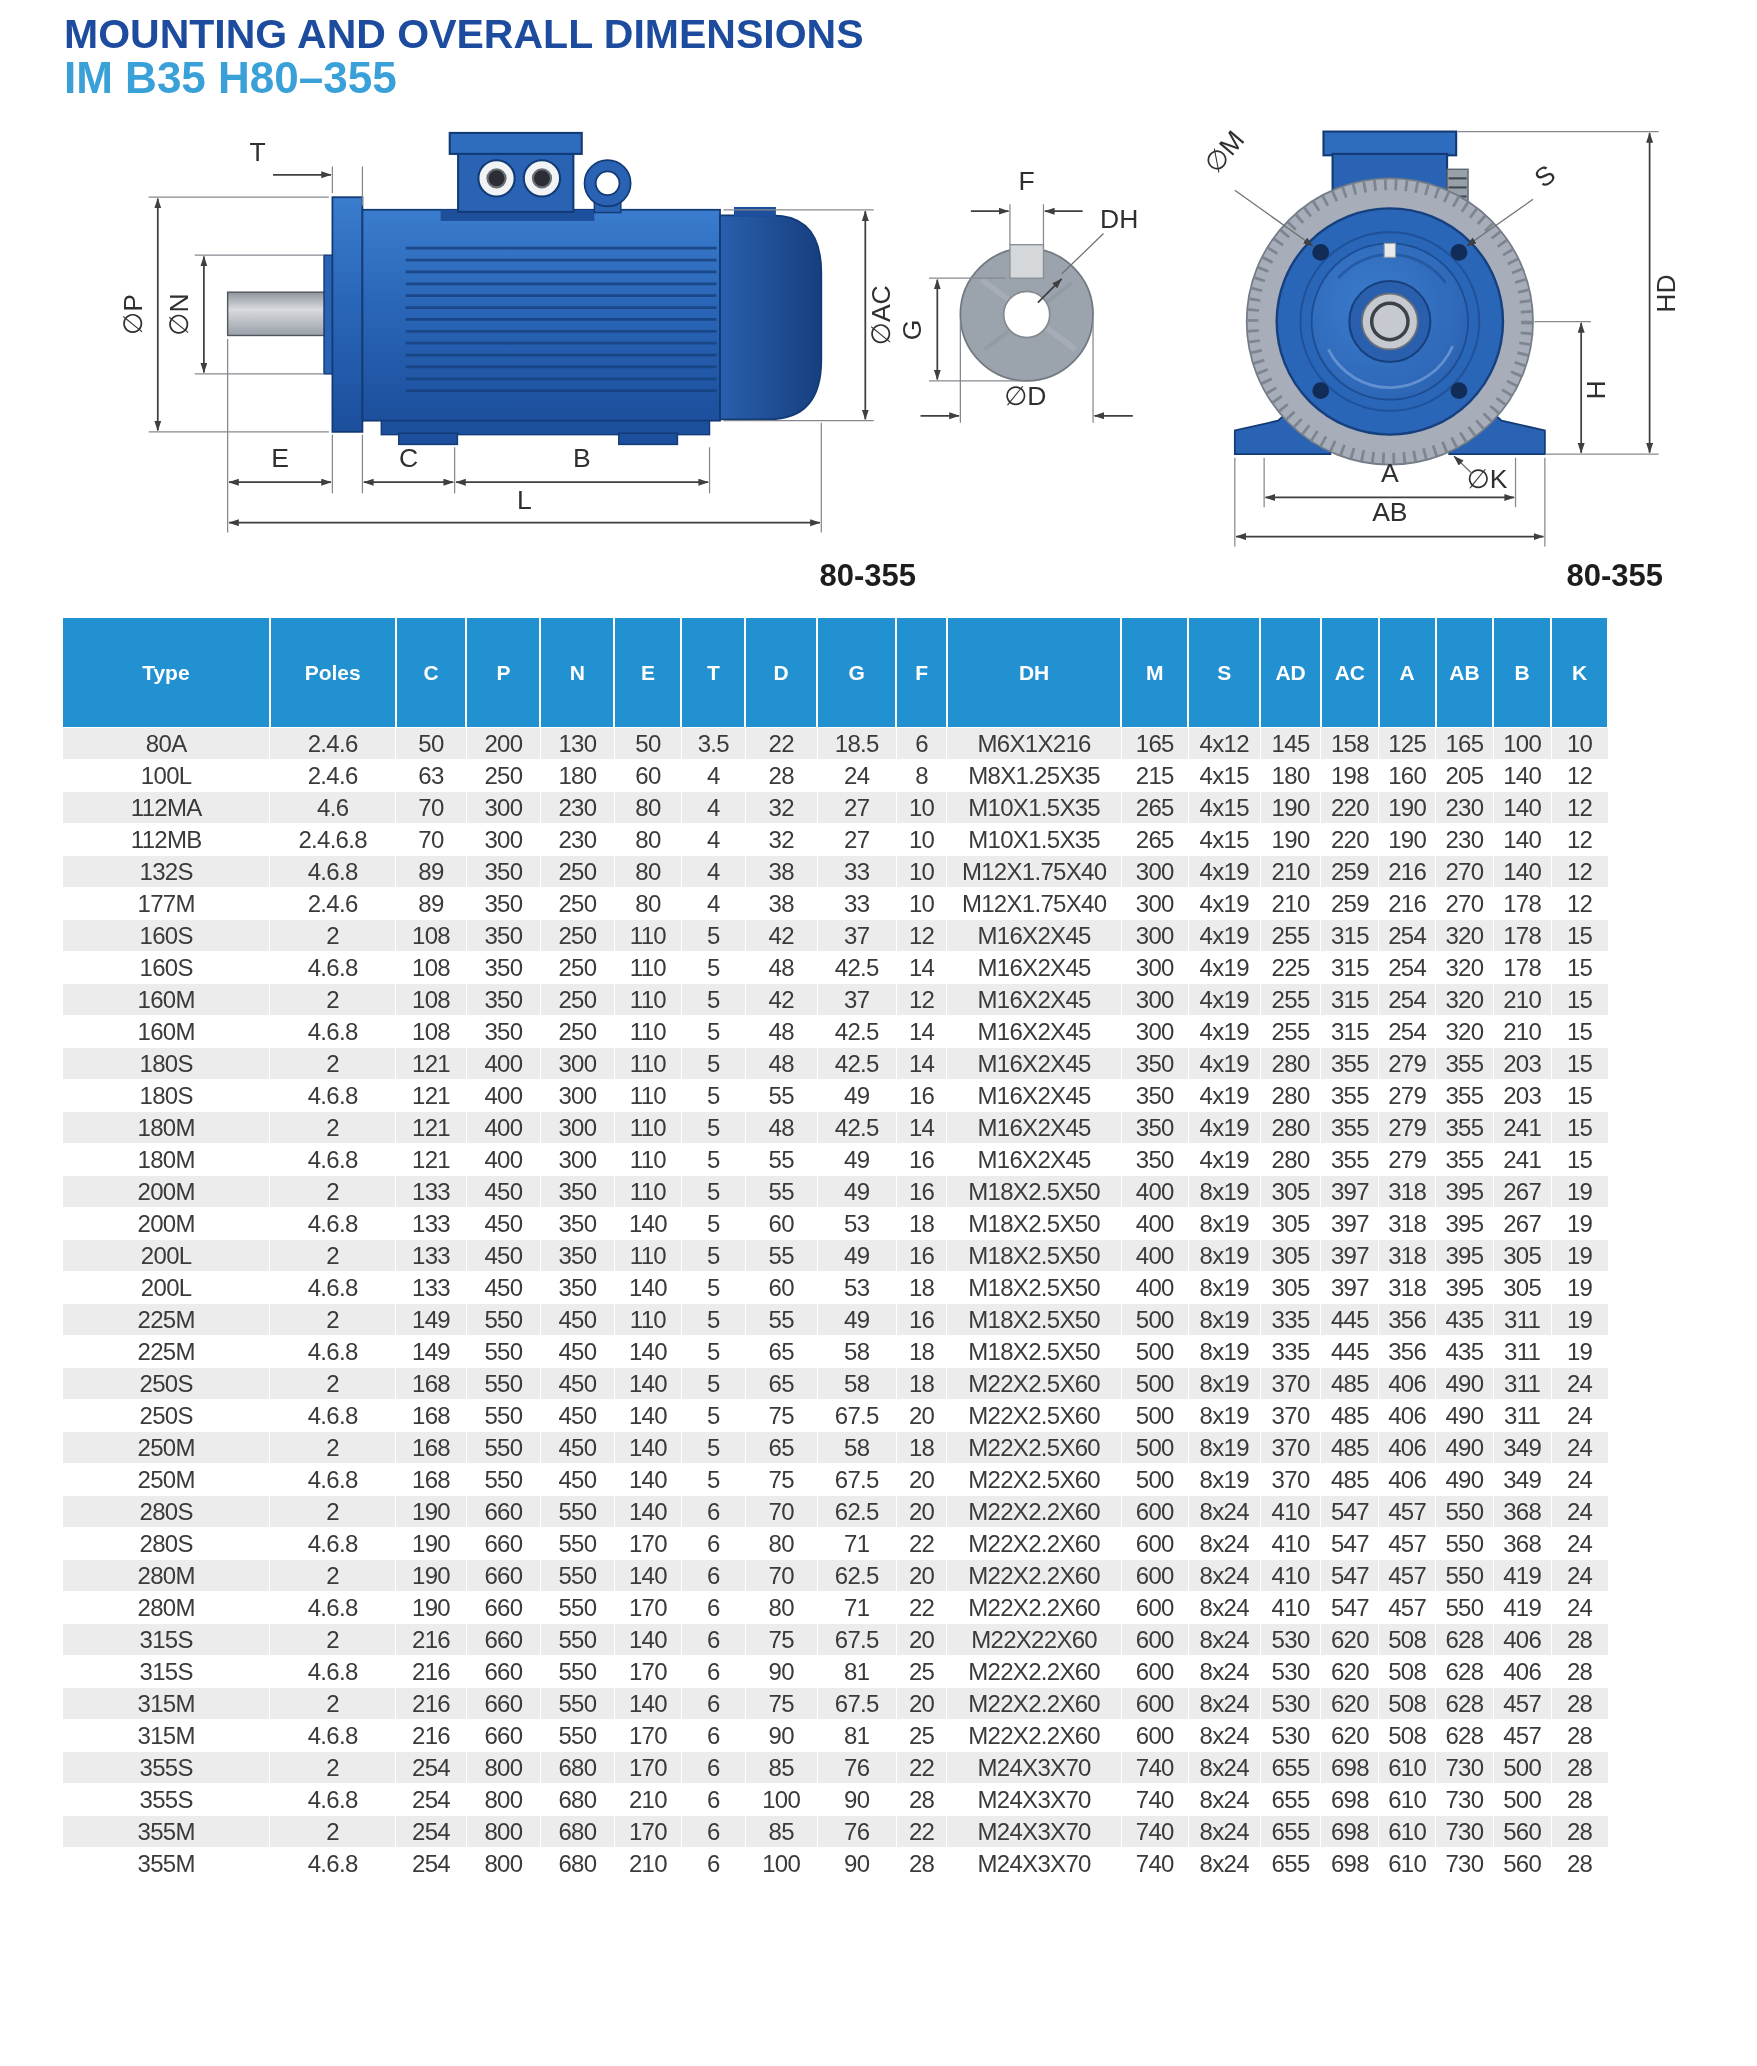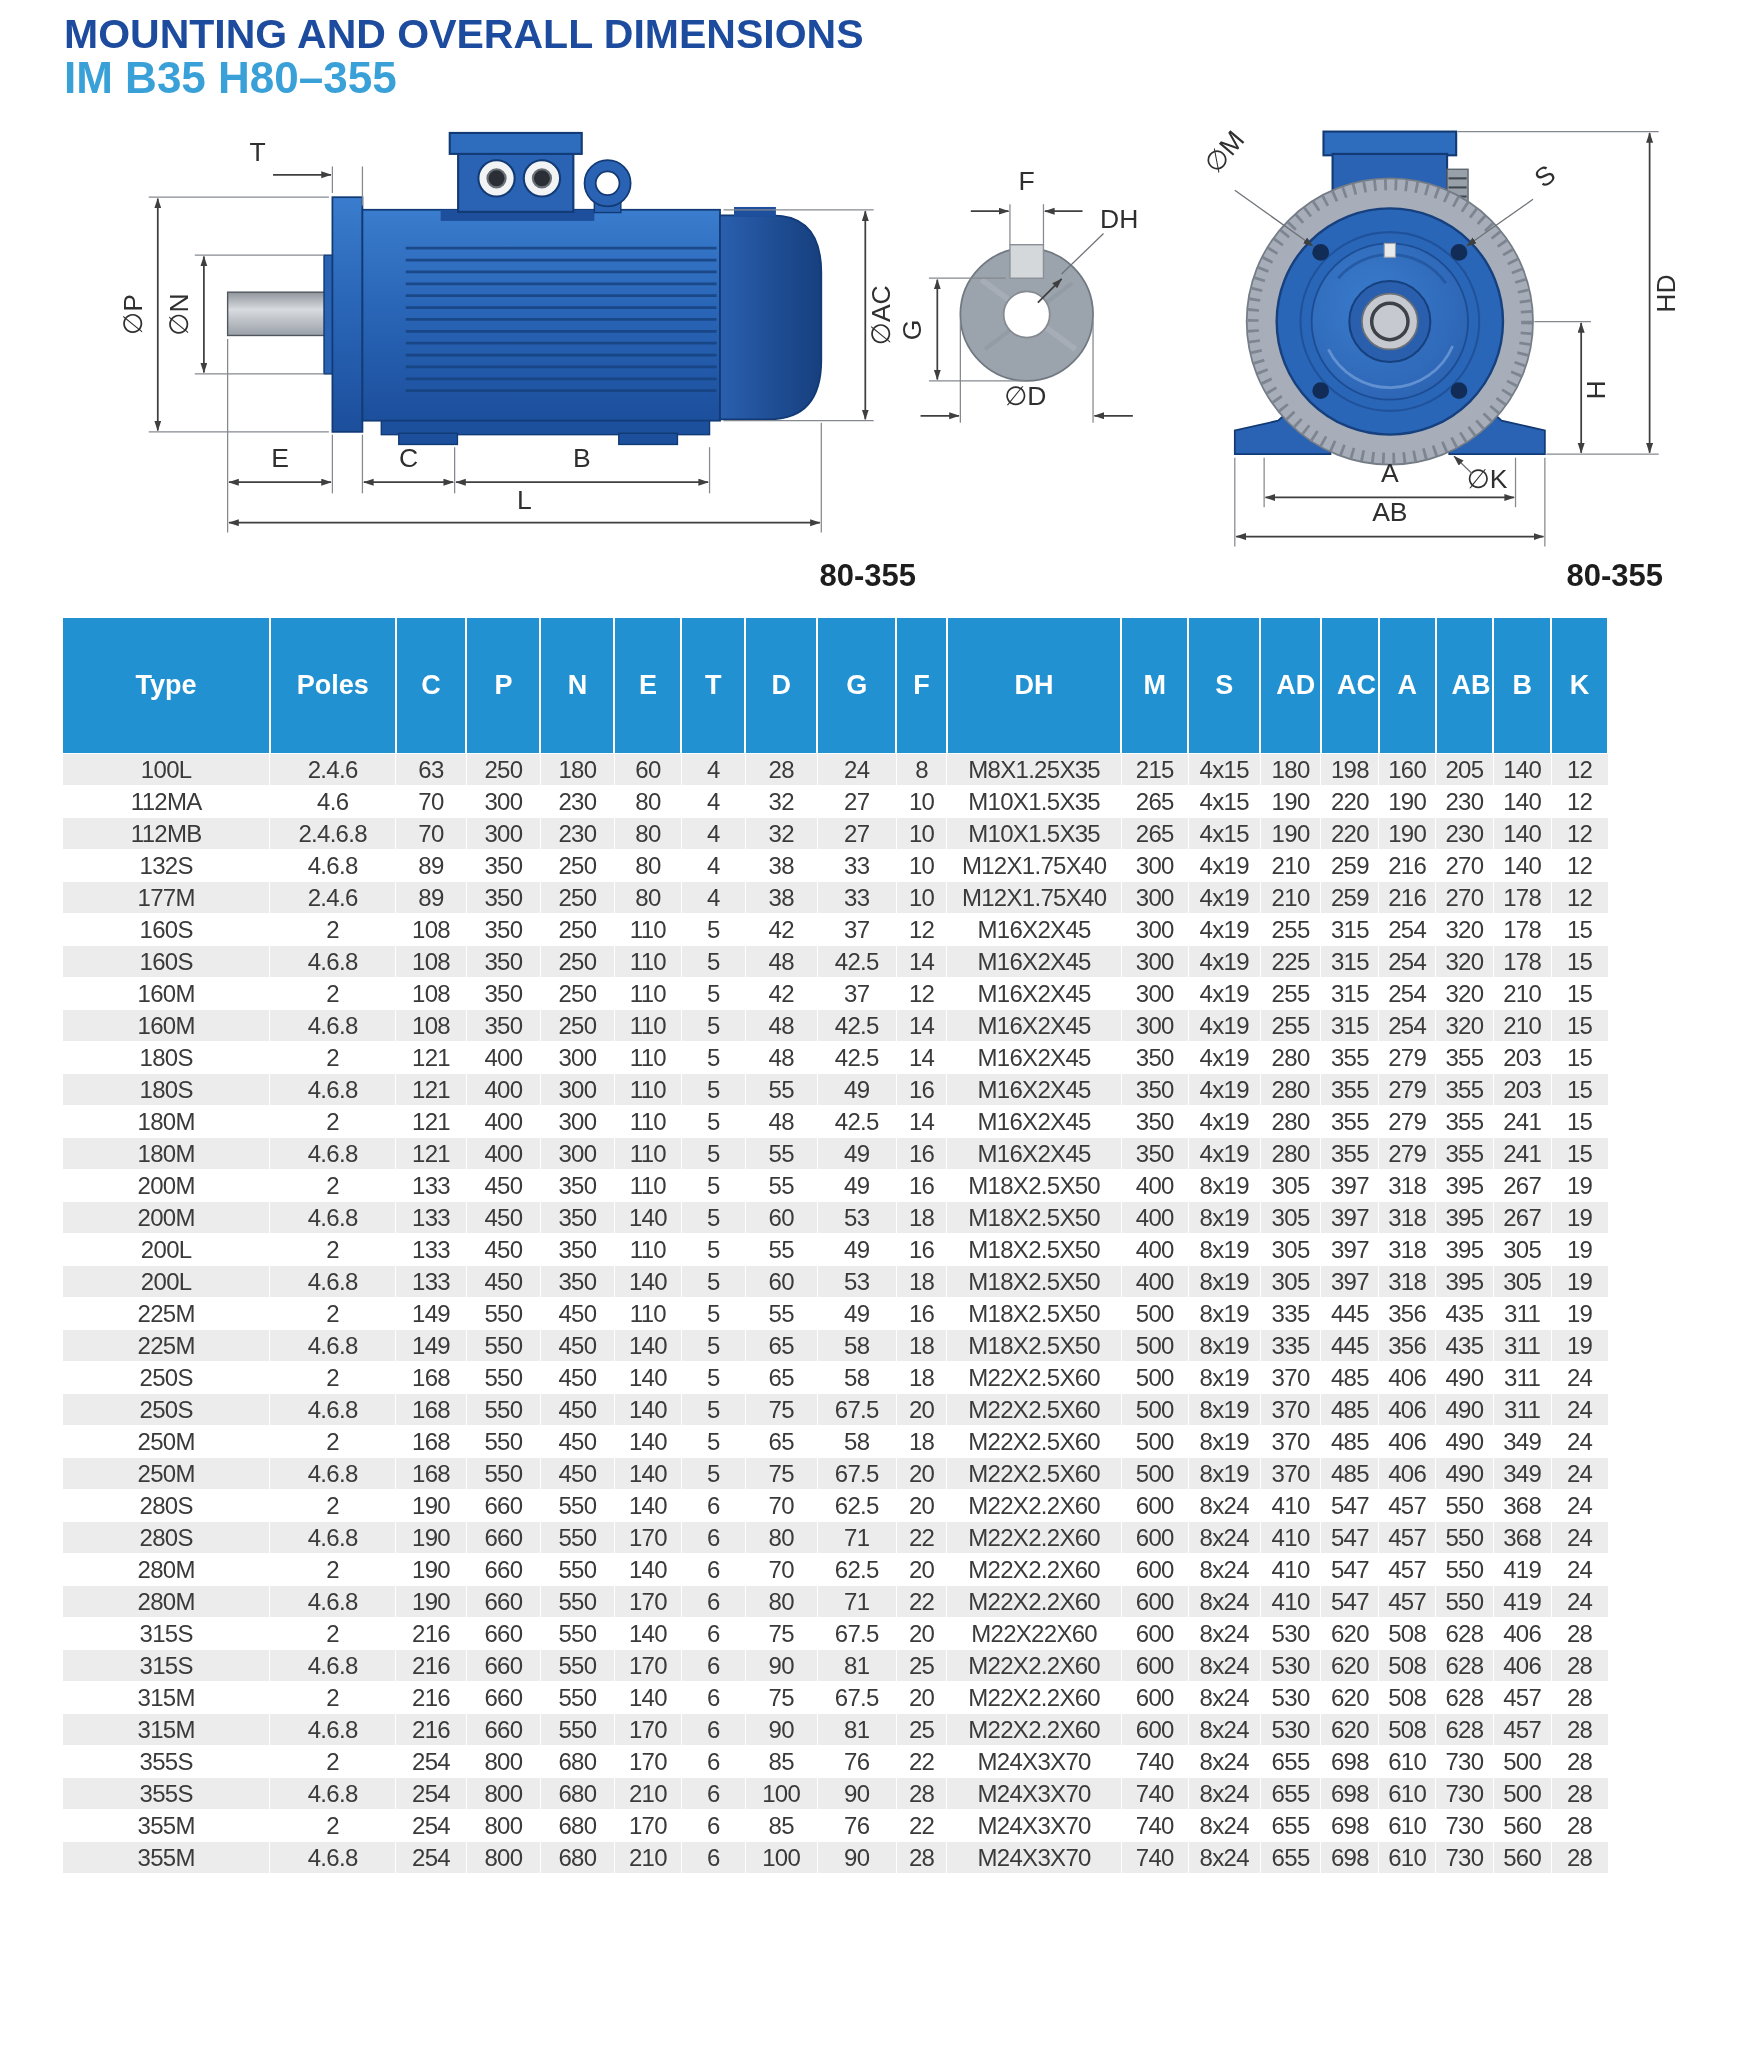--- a/index.html
+++ b/index.html
@@ -18,23 +18,23 @@
   .fig-right{left:901px;width:838px;height:447px;}
   .fig-caption{position:absolute;top:558px;font-size:31px;font-weight:800;color:#1d1d1d;text-align:right;}
   .cap-left{left:105px;width:811px;}
   .cap-right{left:901px;width:762px;}
   svg text{font-family:"Liberation Sans",sans-serif;fill:#2f2f2f;font-size:38px;}
   .dimline{stroke:#3f3f3f;stroke-width:2.5;fill:none;}
   .extline{stroke:#85898f;stroke-width:1.8;fill:none;}
   .leader{stroke:#6d7176;stroke-width:1.8;fill:none;}
   table.dims{position:absolute;left:63px;top:618px;width:1546px;border-collapse:collapse;
              table-layout:fixed;}
-  table.dims thead th{background:var(--header-bg);color:#fff;font-size:27px;font-weight:bold;
+  table.dims thead th{background:var(--header-bg);color:#fff;font-size:21px;font-weight:bold;
              height:105px;text-align:center;vertical-align:middle;border-right:2.1px solid #fff;
-             padding:15px;}
+             padding:2px;}
   table.dims tbody td{font-size:24px;color:#3a3a3a;text-align:center;vertical-align:middle;
              height:31px;padding:0;border-right:1.4px solid #fff;border-top:1.4px solid #fff;
              white-space:nowrap;letter-spacing:-0.7px;}
   table.dims tbody tr:nth-child(odd){background:var(--row-alt);}
   table.dims tbody tr:nth-child(even){background:#ffffff;}
 </style>
 </head>
 <body>
 
 <div class="page">
@@ -285,20 +285,41 @@
           <th>AD</th>
           <th>AC</th>
           <th>A</th>
           <th>AB</th>
           <th>B</th>
           <th>K</th>
         </tr>
       </thead>
     <tbody>
         <tr>
+          <td>80A</td>
+          <td>2.4.6</td>
+          <td>50</td>
+          <td>200</td>
+          <td>130</td>
+          <td>50</td>
+          <td>3.5</td>
+          <td>22</td>
+          <td>18.5</td>
+          <td>6</td>
+          <td>M6X1X216</td>
+          <td>165</td>
+          <td>4x12</td>
+          <td>145</td>
+          <td>158</td>
+          <td>125</td>
+          <td>165</td>
+          <td>100</td>
+          <td>10</td>
+        </tr>
+        <tr>
           <td>100L</td>
           <td>2.4.6</td>
           <td>63</td>
           <td>250</td>
           <td>180</td>
           <td>60</td>
           <td>4</td>
           <td>28</td>
           <td>24</td>
           <td>8</td>

